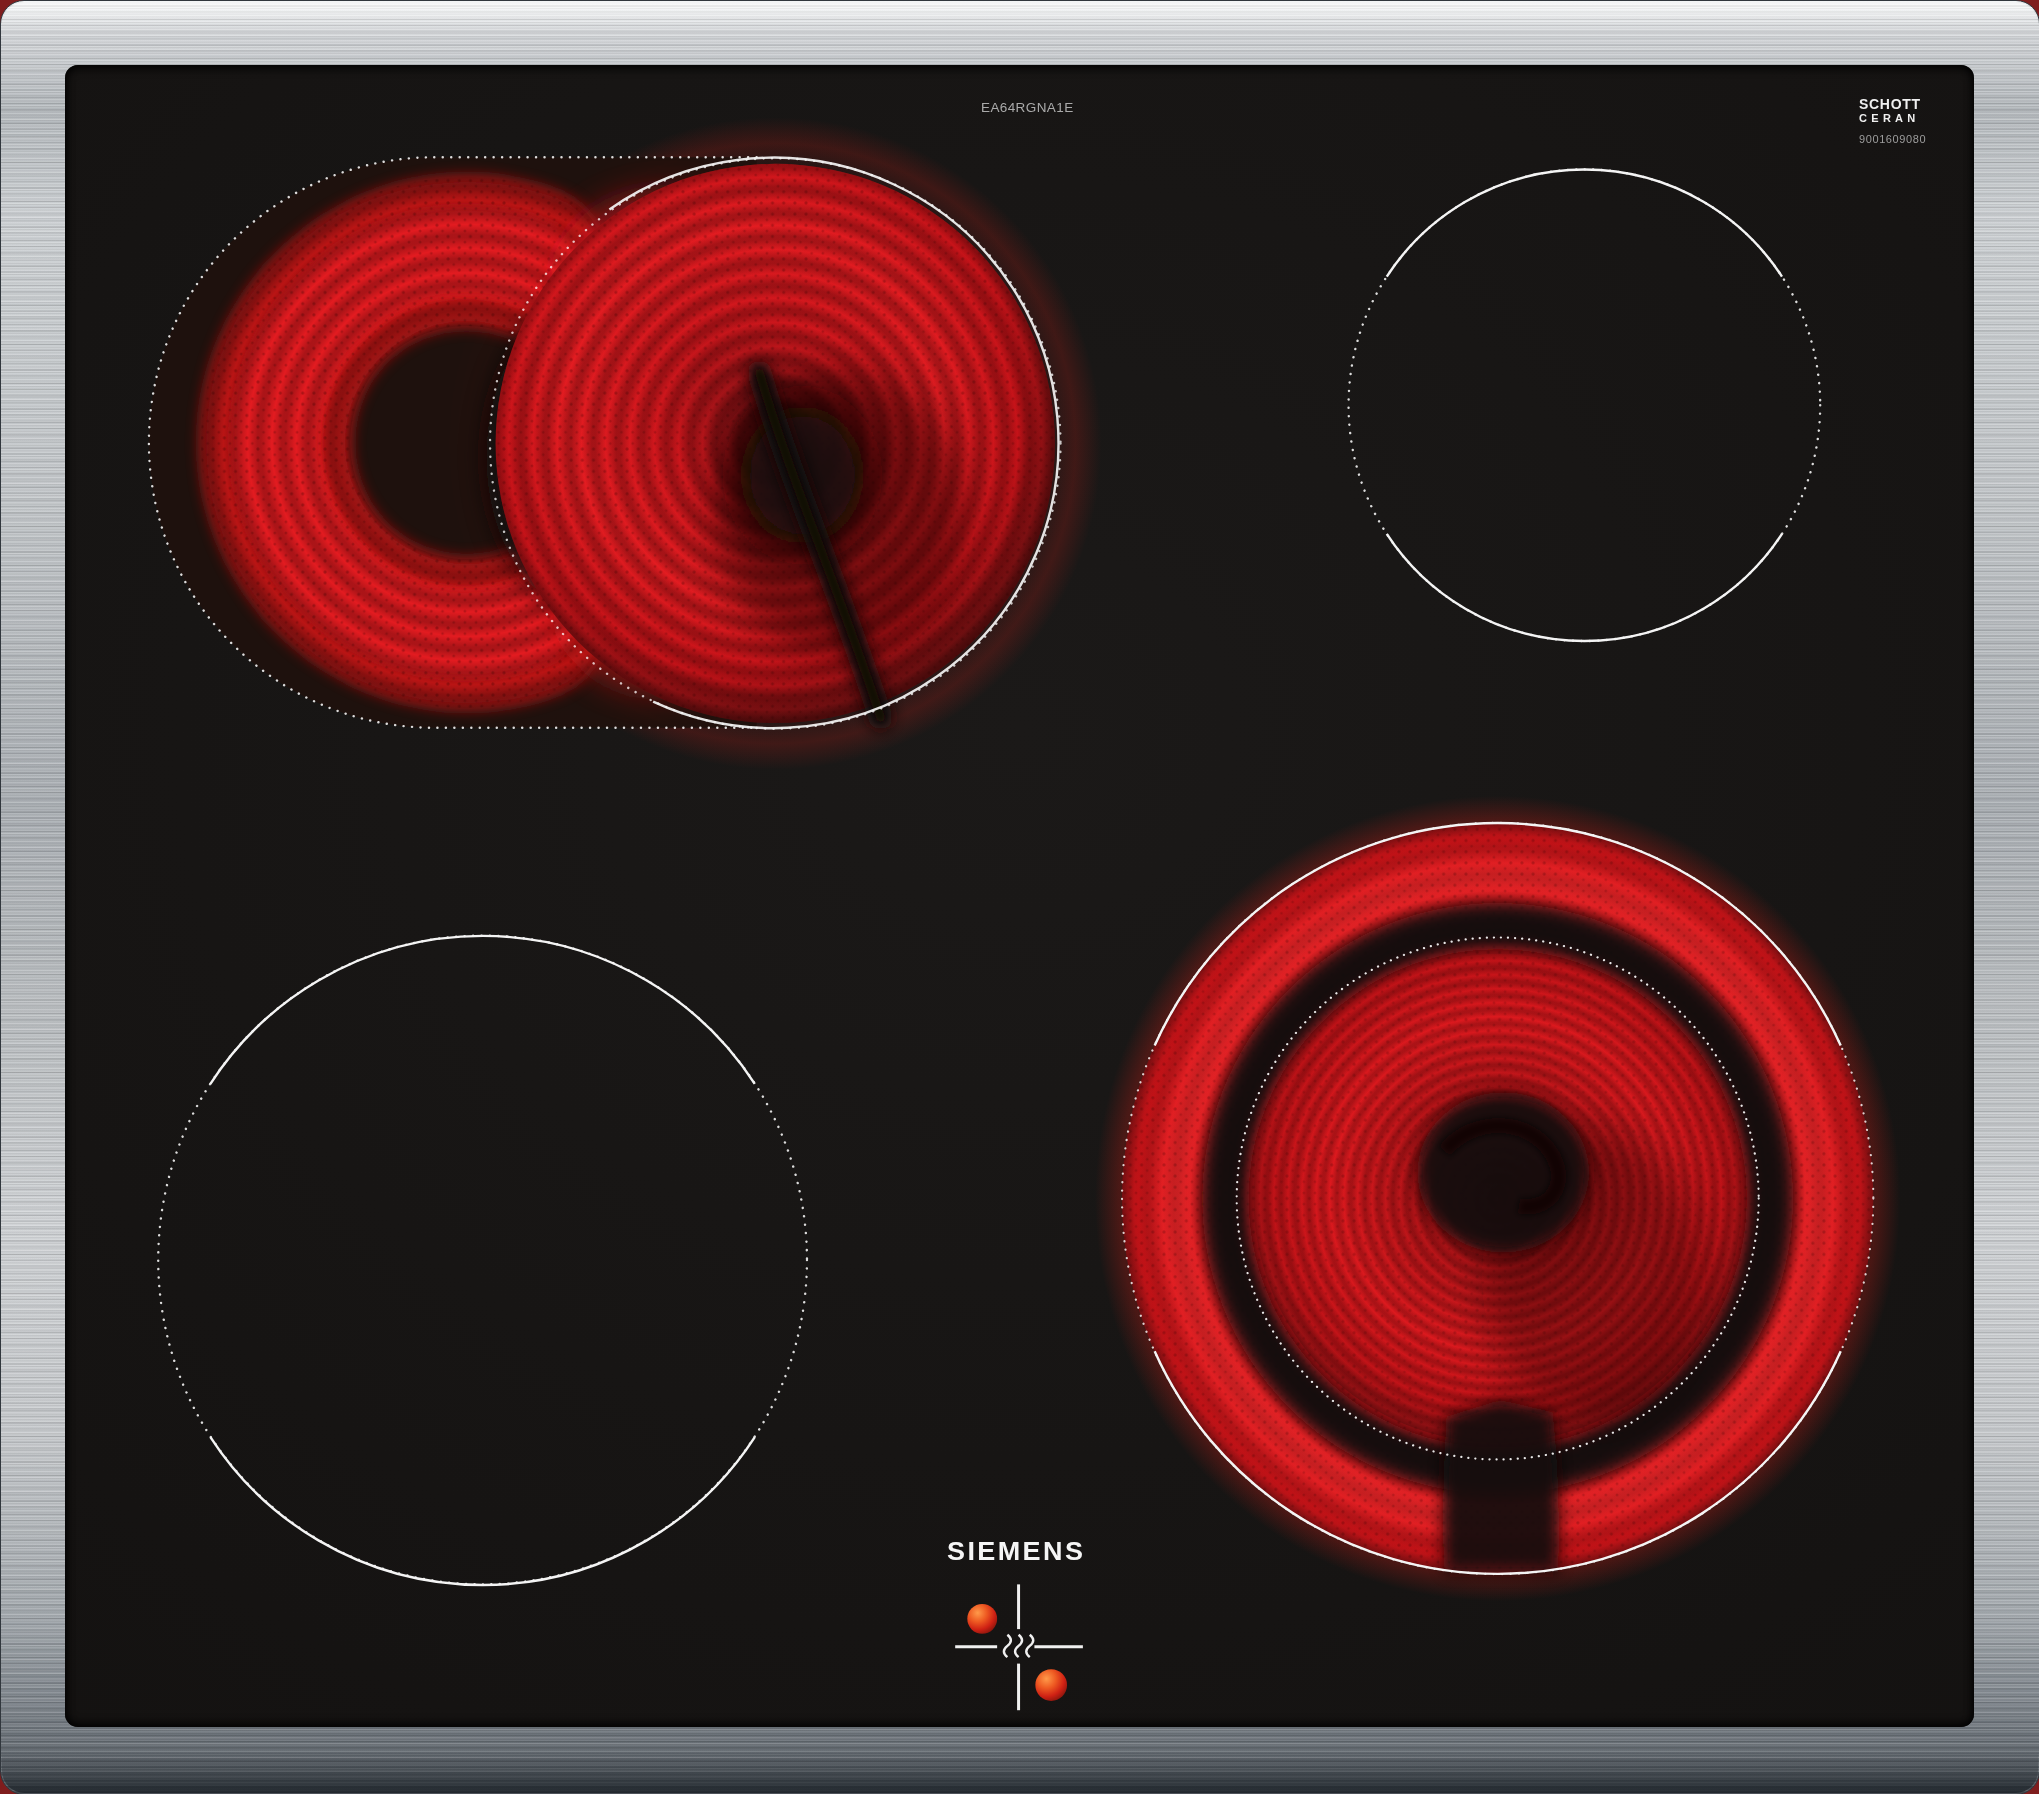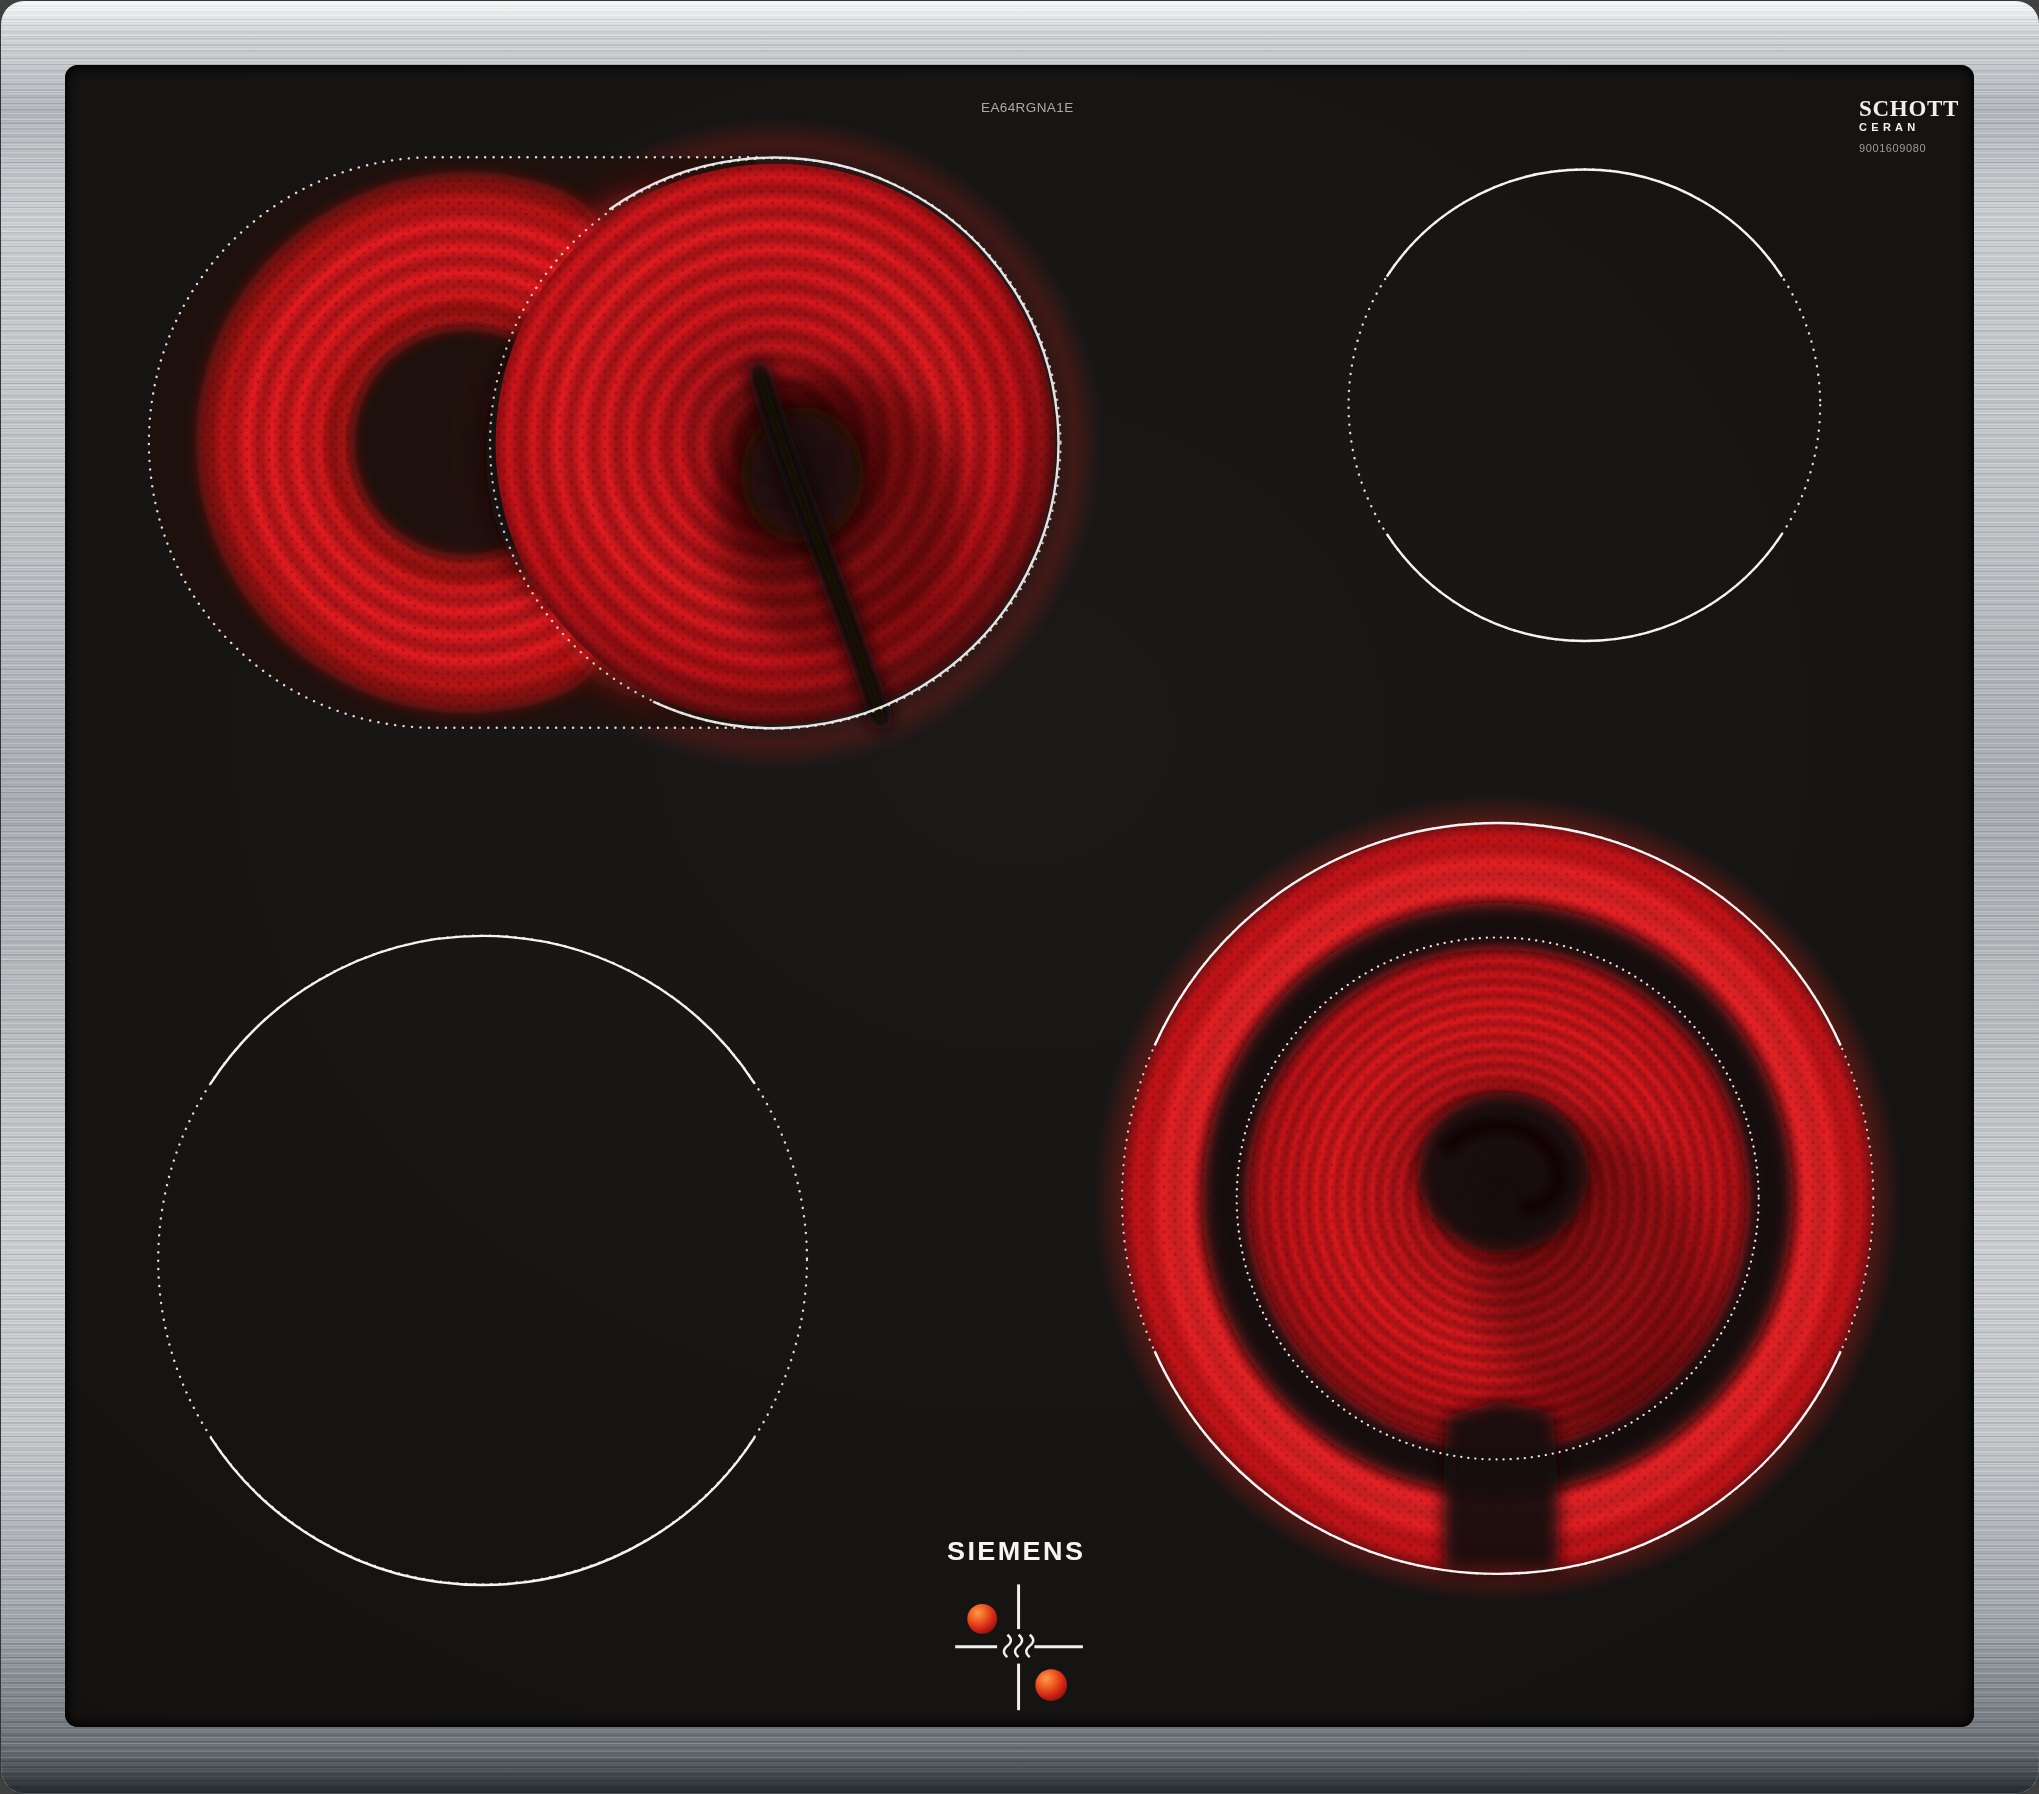--- a/index.html
+++ b/index.html
@@ -1,19 +1,19 @@
 <!DOCTYPE html>
 <html style="font-size:15px"><head>
 <meta charset="utf-8">
 <style>
   html,body{margin:0;padding:0;background:#ffffff;}
   .stage{
     position:relative;width:2040px;height:1795px;overflow:hidden;
     font-family:"Liberation Sans", sans-serif;
-    background:#404040;
+    background:#7f1d1d;
   }
   
   .frame{
     position:absolute;inset:0;border-radius:24px;
     border:1.9px solid #31373d;box-sizing:border-box;
     background:
       repeating-linear-gradient(0deg,
         rgba(255,255,255,.16) 0px, rgba(255,255,255,0) 0.9px,
         rgba(0,0,0,.08) 1.9px, rgba(255,255,255,0) 2.8px),
       repeating-linear-gradient(0deg,
@@ -43,21 +43,21 @@
   }
   svg.zones{position:absolute;left:65px;top:65px;width:1909px;height:1662px;display:block;}
 
   
   .model-number{
     position:absolute;left:981px;top:100px;
     font-size:13.5px;letter-spacing:0.4px;color:#aaaaaa;
     white-space:nowrap;
   }
   .schott-logo{position:absolute;left:1859px;top:97px;color:#f0f0f0;line-height:1;}
-  .schott-line1{font-size:23px;font-weight:600;letter-spacing:0.7px;font-family:Liberation Serif, serif;}
+  .schott-line1{font-size:14px;font-weight:600;letter-spacing:0.7px;}
   .schott-line2{font-size:11px;font-weight:600;letter-spacing:4.3px;margin-top:1.9px;}
   .schott-code{font-size:11px;font-weight:400;letter-spacing:0.6px;color:#9d9d9d;margin-top:10.3px;}
   .siemens-logo{
     position:absolute;left:947px;top:1536px;
     font-size:27px;font-weight:700;letter-spacing:2.4px;color:#f5f5f5;
     transform:scaleY(.96);white-space:nowrap;
   }
 </style>
 </head>
 <body>

